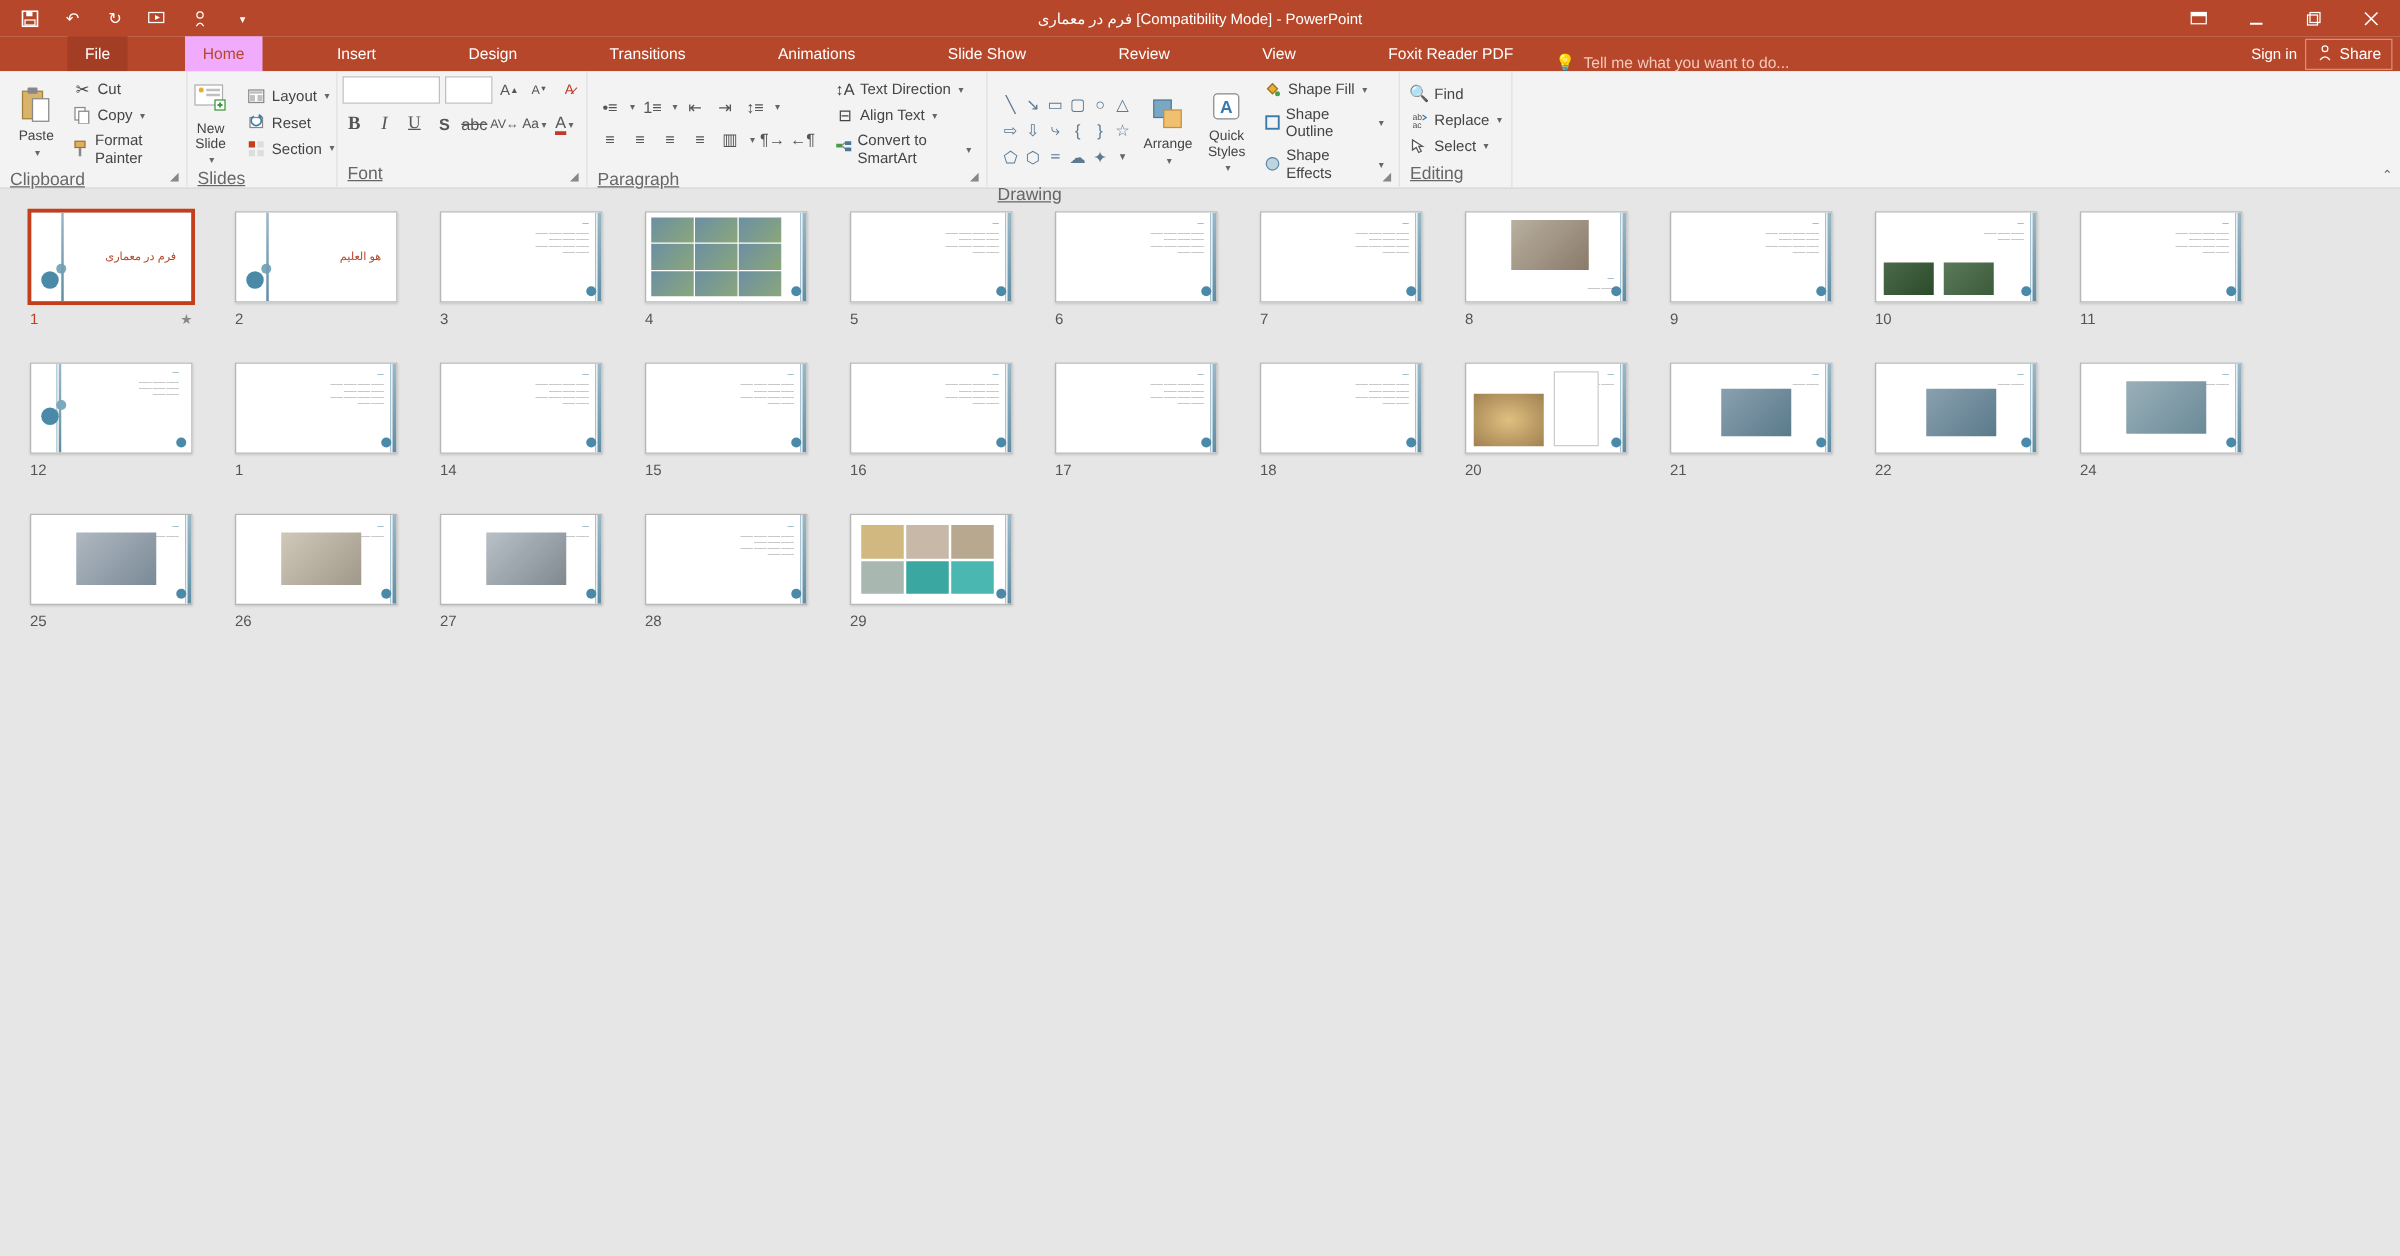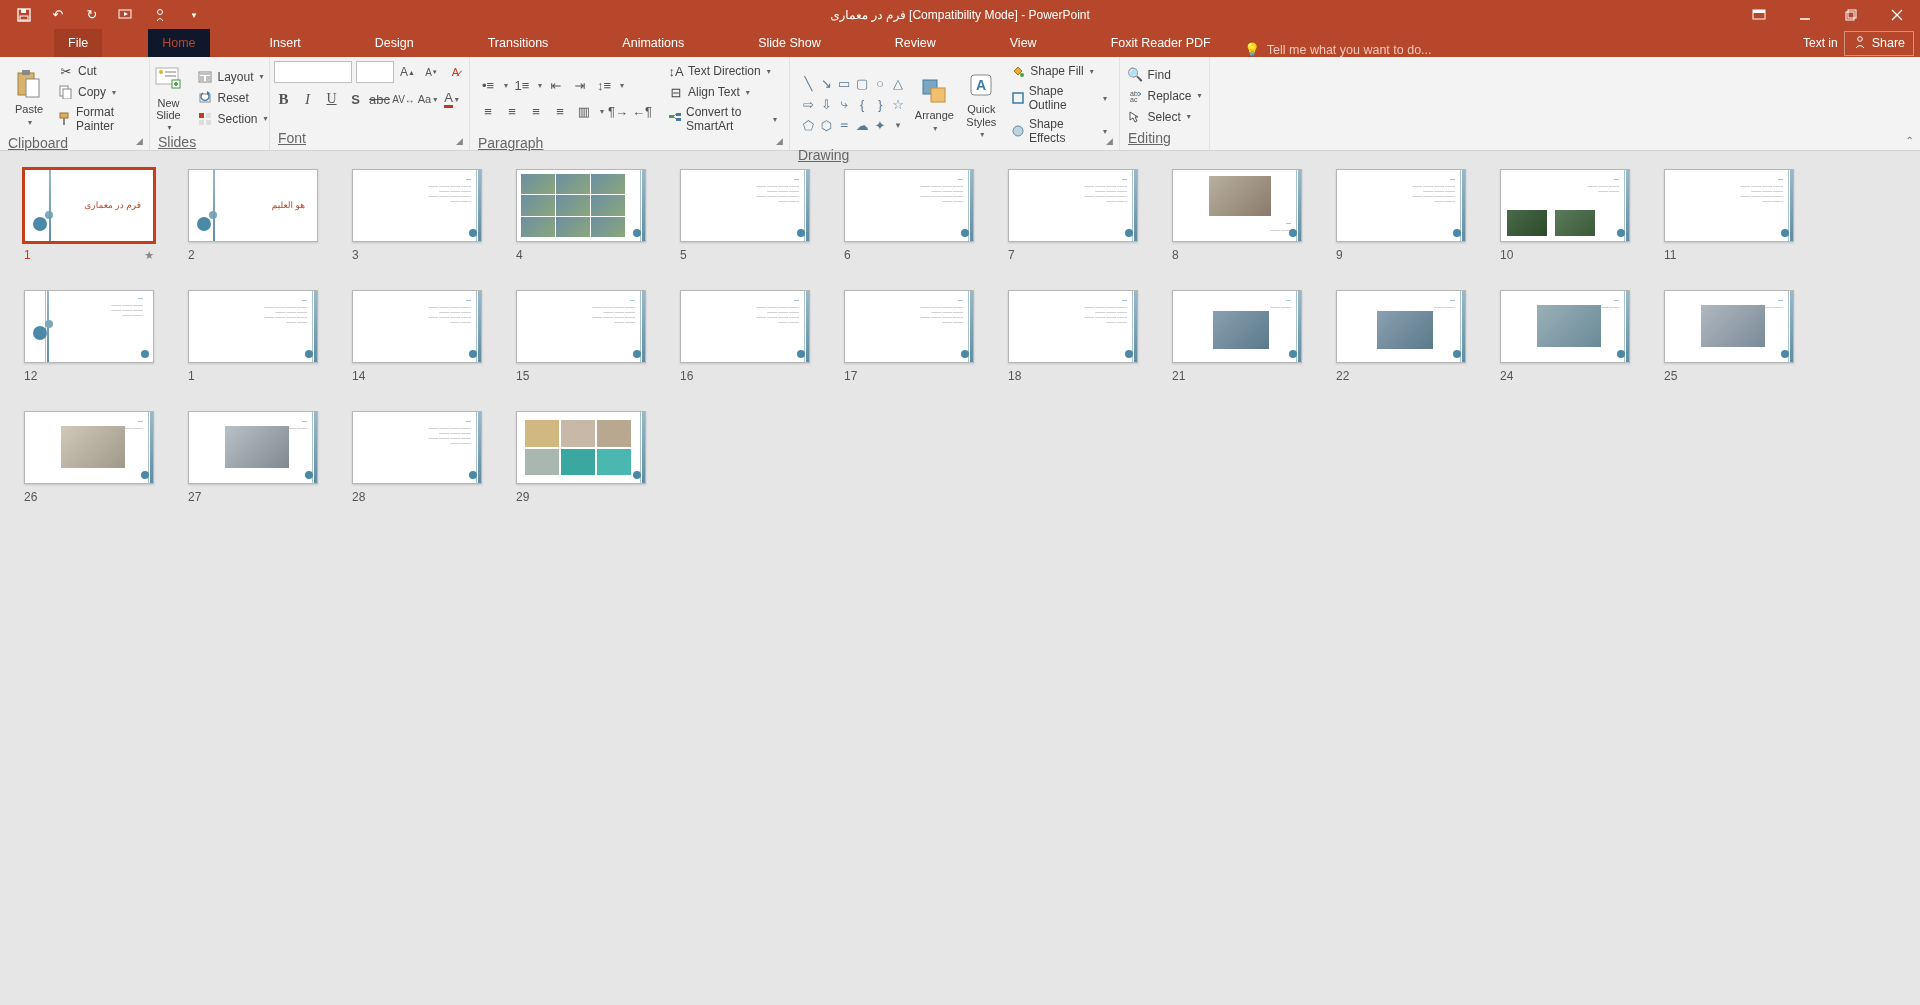--- a/index.html
+++ b/index.html
@@ -10,21 +10,21 @@
 .qat { display:flex; gap:18px; padding-left:16px; align-items:center; }
 .qat-icon { width:16px; height:16px; display:flex; align-items:center; justify-content:center; color:#fff; font-size:13px; }
 .title-text { position:absolute; left:50%; transform:translateX(-50%); font-size:12px; color:#fff; }
 .winctrls { margin-left:auto; display:flex; }
 .winbtn { width:46px; height:29px; display:flex; align-items:center; justify-content:center; color:#fff; font-size:12px; }
 
 
 .tabsrow { height:28px; background:#b7472a; display:flex; align-items:flex-end; padding-left:8px; position:relative; }
 .tab { padding:6px 14px; color:#fff; font-size:12.5px; height:28px; display:flex; align-items:center;margin-left:46px; }
 .tab.file { background:#a33d23; }
-.tab.active { background:#0f172a; color:#b7472a; }
+.tab.active { background:#f0abfc; color:#b7472a; }
 .tell-me { display:flex; align-items:center; gap:6px; color:#f4c9be; font-size:12.5px; margin-left:20px; }
 .tell-me .bulb { font-size:13px; }
 .right-tabs { position:absolute; right:6px; top:0; display:flex; align-items:center; height:28px; gap:6px; color:#fff; }
 .share-btn { display:flex; align-items:center; gap:5px; padding:3px 8px; border:1px solid rgba(255,255,255,.4); font-size:12.5px; }
 
 
 .ribbon { height:94px; background:#f3f3f3; border-bottom:1px solid #d4d4d4; display:flex; position:relative; }
 .group { display:flex; flex-direction:column; align-items:center; justify-content:space-between; padding:4px 8px 2px; border-right:1px solid #e1e1e1; }
 .group-body { display:flex; align-items:center; gap:4px; flex:1; }
 .group-label { font-size:14px; color:#666; padding-bottom:2px; width:100%;text-decoration:underline; }
@@ -141,21 +141,21 @@
   <div class="tab">Animations</div>
   <div class="tab">Slide Show</div>
   <div class="tab">Review</div>
   <div class="tab">View</div>
   <div class="tab">Foxit Reader PDF</div>
   <div class="tell-me">
     <span class="bulb">💡</span>
     <span>Tell me what you want to do...</span>
   </div>
   <div class="right-tabs">
-    <span>Text in</span>
+    <span>Sign in</span>
     <div class="share-btn">
       <span>
         <svg width="14" height="14" viewBox="0 0 14 14">
             <circle cx="7" cy="4" r="2.3" fill="none" stroke="#fff"></circle>
             <path d="M3 13 Q7 8 11 13" fill="none" stroke="#fff"></path>
           </svg>
       </span>
       <span>Share</span>
     </div>
   </div>
@@ -672,20 +672,33 @@
       <div class="slide-num">
         <span>18</span>
       </div>
     </div>
     <div class="slide-item">
       <div class="thumb">
         <div class="deco-strip"></div>
         <div class="deco-strip2"></div>
         <div class="deco-dot"></div>
         <div class="body-txt"><div class="hdr">—</div>──── ────</div>
+        <div class="img-block" style="left: 6px; top: 24px; width: 56px; height: 42px; background: radial-gradient(rgb(224, 192, 128), rgb(160, 128, 80));"></div>
+        <div class="img-block" style="left: 70px; top: 6px; width: 36px; height: 60px; background: rgb(255, 255, 255); border: 1px solid rgb(204, 204, 204);"></div>
+      </div>
+      <div class="slide-num">
+        <span>20</span>
+      </div>
+    </div>
+    <div class="slide-item">
+      <div class="thumb">
+        <div class="deco-strip"></div>
+        <div class="deco-strip2"></div>
+        <div class="deco-dot"></div>
+        <div class="body-txt"><div class="hdr">—</div>──── ────</div>
         <div class="img-block" style="left: 40px; top: 20px; width: 56px; height: 38px; background: linear-gradient(135deg, rgb(138, 160, 176), rgb(90, 122, 138));"></div>
       </div>
       <div class="slide-num">
         <span>21</span>
       </div>
     </div>
     <div class="slide-item">
       <div class="thumb">
         <div class="deco-strip"></div>
         <div class="deco-strip2"></div>

